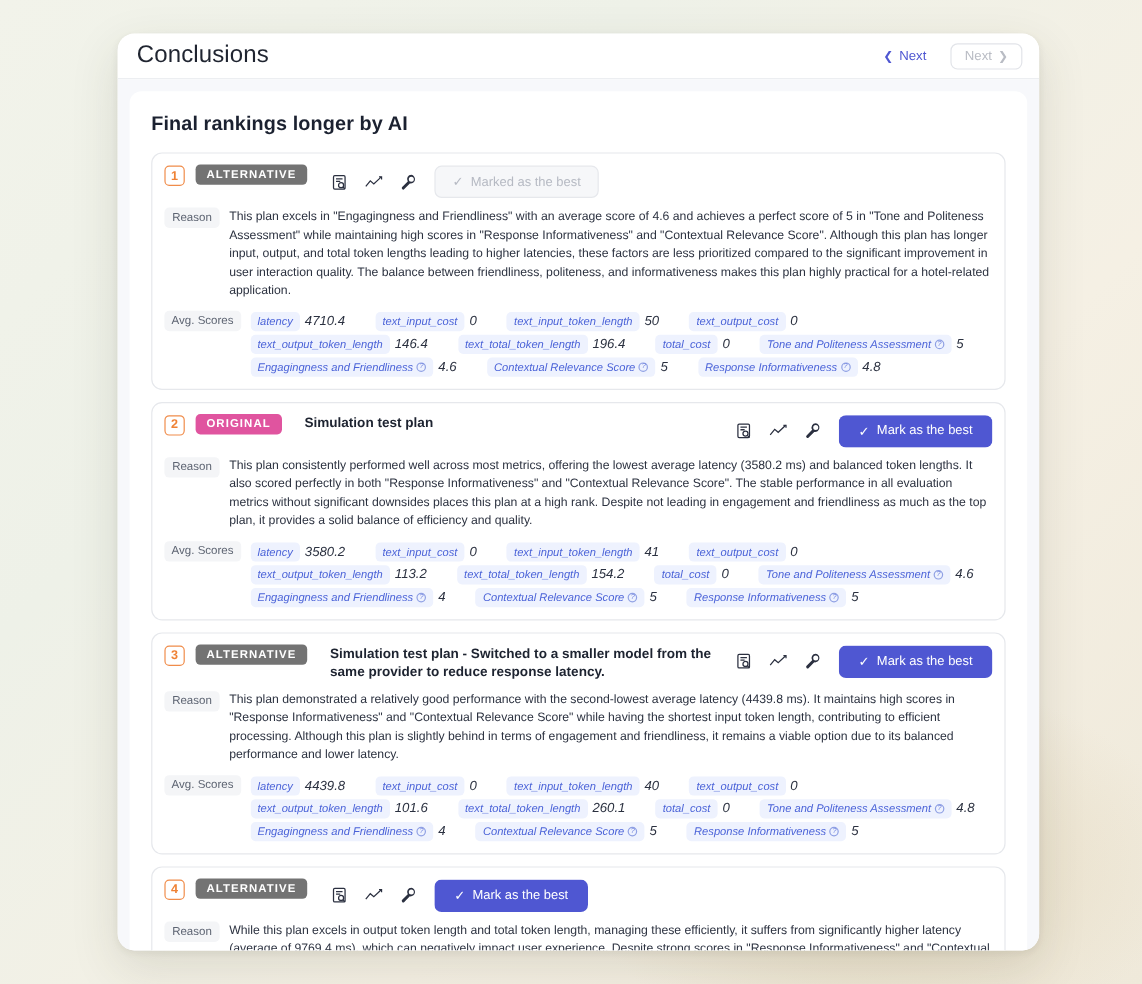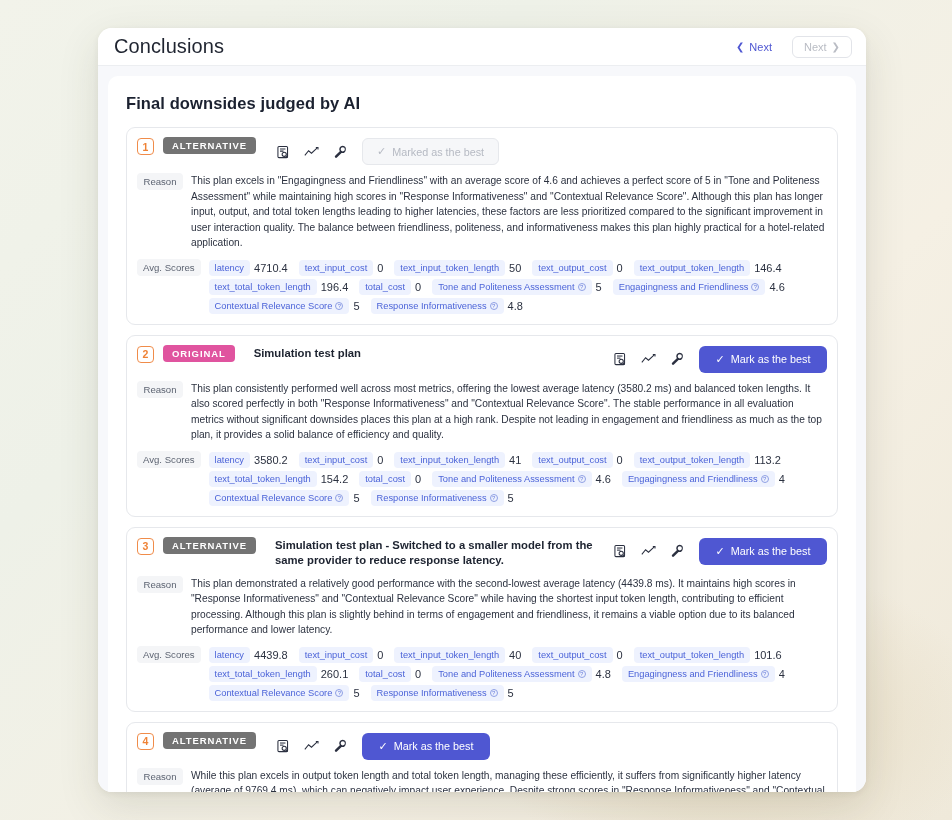--- a/index.html
+++ b/index.html
@@ -218,22 +218,23 @@
     display: flex;
     gap: 8px;
     margin-top: 8px;
     align-items: flex-start;
   }
   .scores-wrap {
     flex: 1;
     display: flex;
     flex-wrap: wrap;
     align-items: center;
-    gap: 3px 6px;
+    gap: 3px 20px;
     padding-top: 1px;
+    font-style: italic;
   }
   .metric {
     display: inline-flex;
     align-items: center;
     gap: 2px;
   }
   .metric .chip {
     font-size: 9.3px;
     color: #4b63d8;
     background: #eef2fe;
@@ -292,21 +293,21 @@
       <div class="navbtn next">
         <span>Next</span>
         <span class="chev">❯</span>
       </div>
     </div>
   </div>
 
   <div class="body-scroll">
 
     <div class="panel">
-      <div class="panel-title">Final downsides judged by AI</div>
+      <div class="panel-title">Final rankings longer by AI</div>
       <div id="plan-list">
           <div class="plan-card">
             <div class="plan-head">
               <div class="rank-badge">1</div>
               <div class="type-badge alternative">ALTERNATIVE</div>
               <div class="plan-actions">
                 <div class="icon-btn">
                   <svg width="14" height="14" viewBox="0 0 16 16" fill="none" stroke="#2b3040" stroke-width="1.2">
                     <rect x="2.2" y="1.6" width="11" height="12.8" rx="1.2"></rect>
                     <line x1="4.6" y1="4.6" x2="10.8" y2="4.6"></line>

